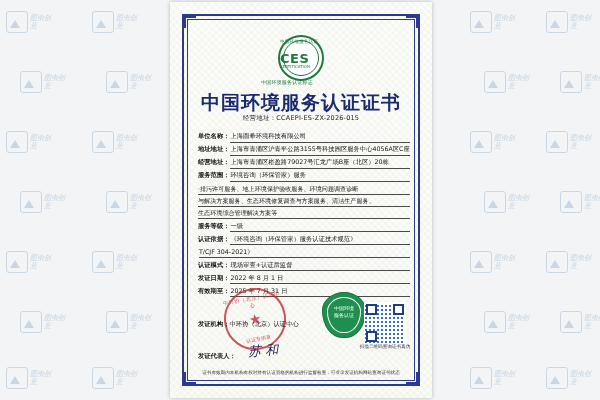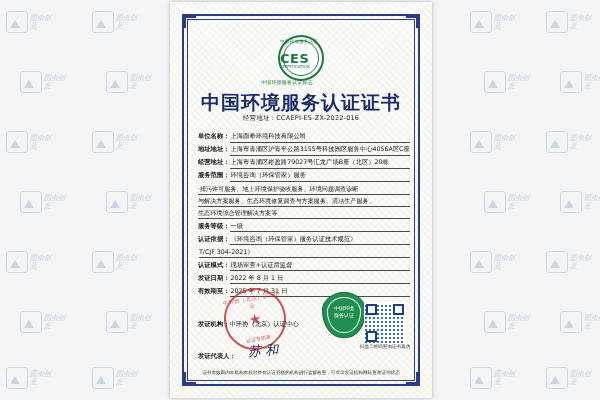--- a/index.html
+++ b/index.html
@@ -513,21 +513,21 @@
         <div class="emblem-ring2"></div>
         <div class="emblem-arc">中国环境服务认证</div>
         <div class="emblem-text">CES</div>
         <div class="emblem-arc-b">CERTIFICATION</div>
       </div>
       <div class="emblem-caption">中国环境服务认证标志</div>
     </div>
 
     <div id="cert-title">中国环境服务认证证书</div>
     <div id="cert-number">
-      <span>经营地址：</span><span>CCAEPI-ES-ZX-2022-016</span>
+      <span>经营地址：</span><span>CCAEPI-ES-ZX-2026-015</span>
     </div>
 
     <div id="body">
         <div class="row">
           <div class="lbl">单位名称：</div>
           <div class="val">
             <span class="under">上海圆希环境科技有限公司</span>
           </div>
         </div>
         <div class="row">

